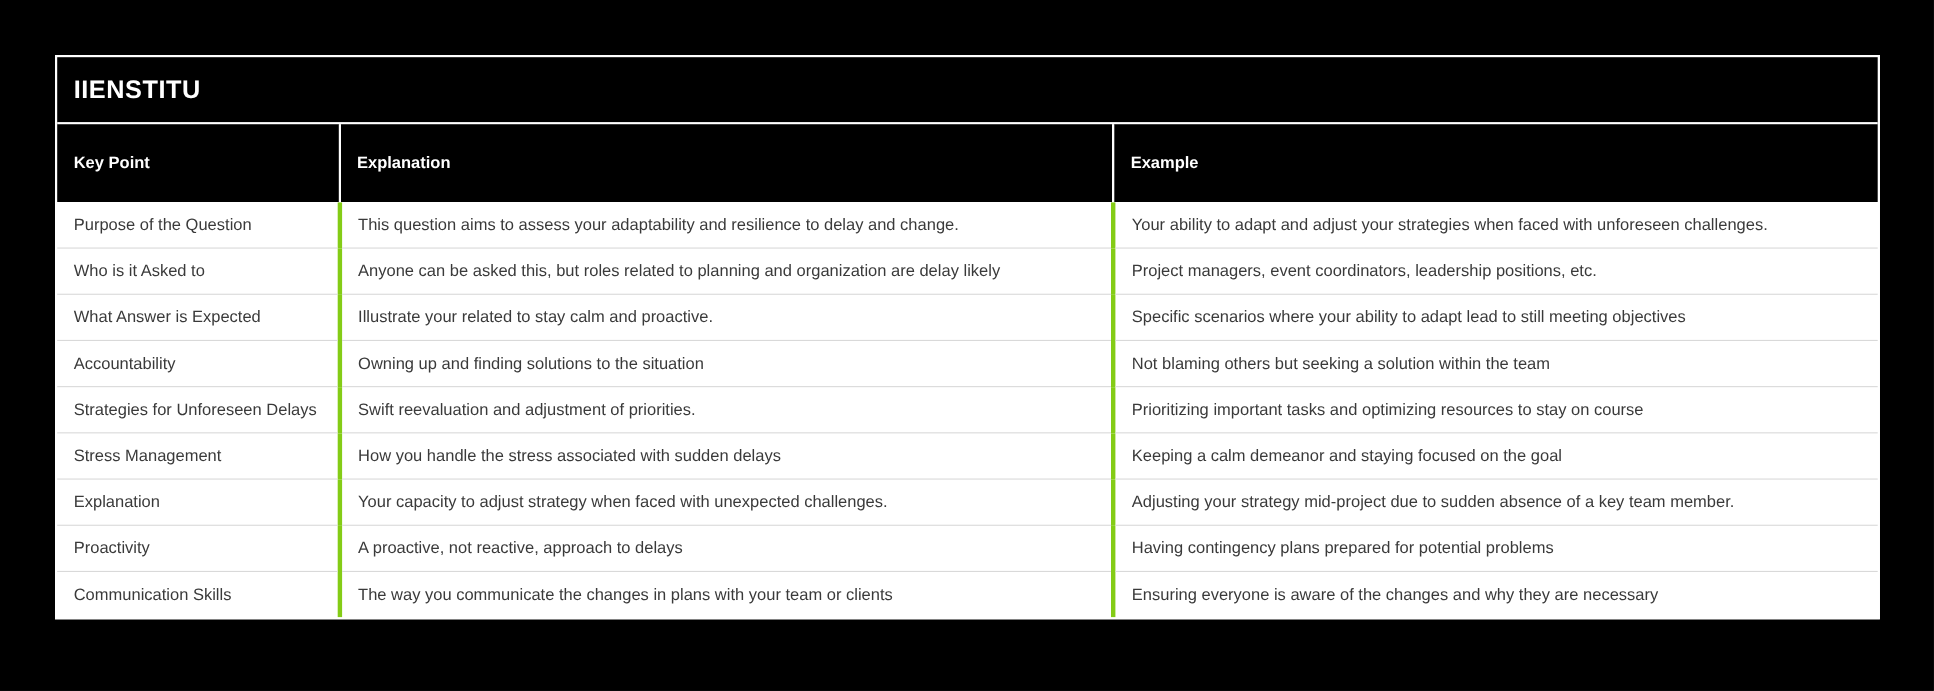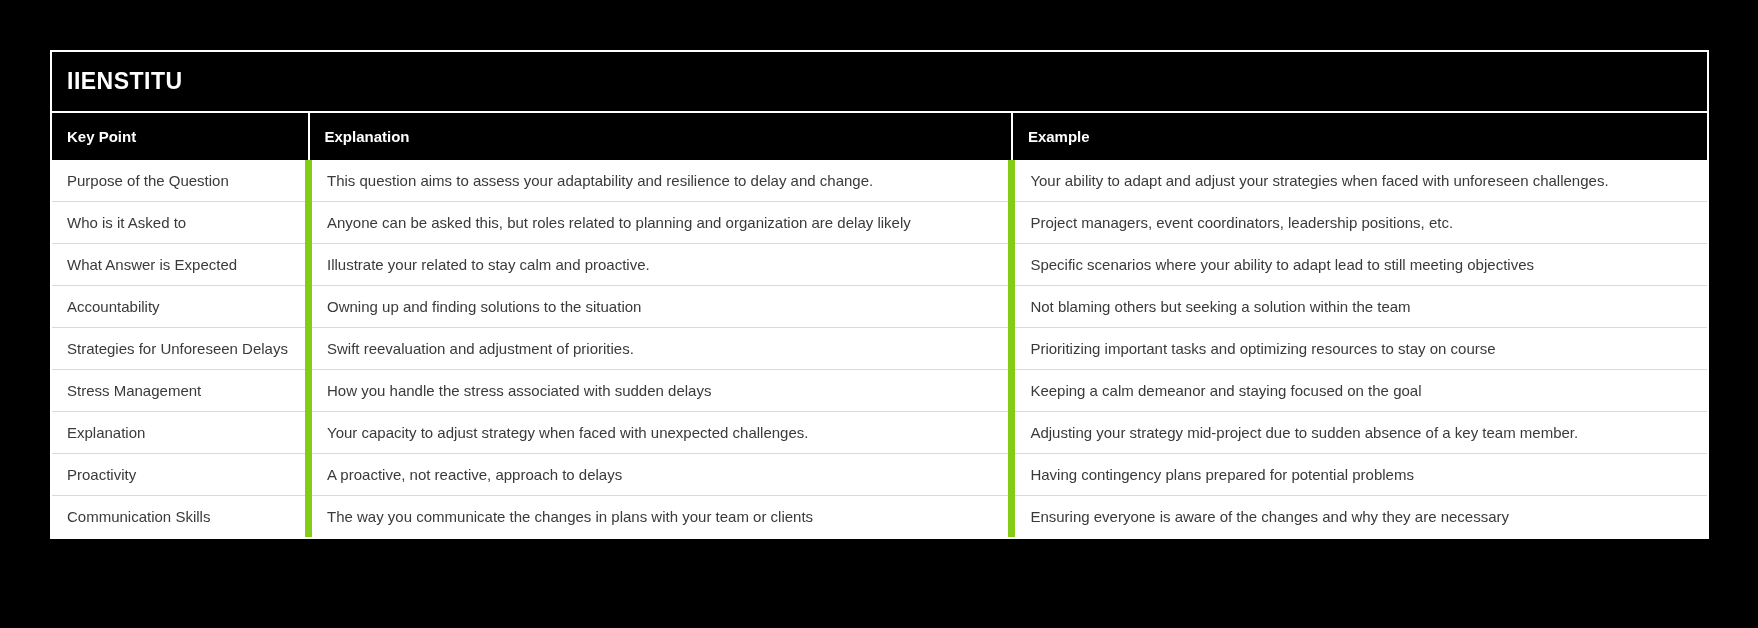--- a/index.html
+++ b/index.html
@@ -38,35 +38,35 @@
     border-collapse: collapse;
     table-layout: fixed;
   }
   table.kp-table th {
     background: #000000;
     color: #ffffff;
     font-size: 15px;
     font-weight: 700;
     text-align: left;
     height: 39px;
-    padding: 4px 15px;
+    padding: 16px 15px;
     border-right: 2px solid #ffffff;
     white-space: nowrap;
     overflow: hidden;
   }
   table.kp-table th:last-child { border-right: none; }
   table.kp-table td {
     background: #ffffff;
     color: #3a3a3a;
     font-size: 15px;
     font-weight: 400;
     height: 41px;
     padding: 0 15px;
     border-bottom: 1px solid #d9d9d9;
-    border-right: 7px solid #84cc16;
+    border-right: 4px solid #84cc16;
     white-space: nowrap;
     overflow: hidden;
   }
   table.kp-table td:last-child { border-right: none; }
   table.kp-table tr:last-child td { border-bottom: none; }
   col.c-key { width: 15.5%; }
   col.c-exp { width: 42.5%; }
   col.c-exa { width: 42%; }
 </style>
 </head>

